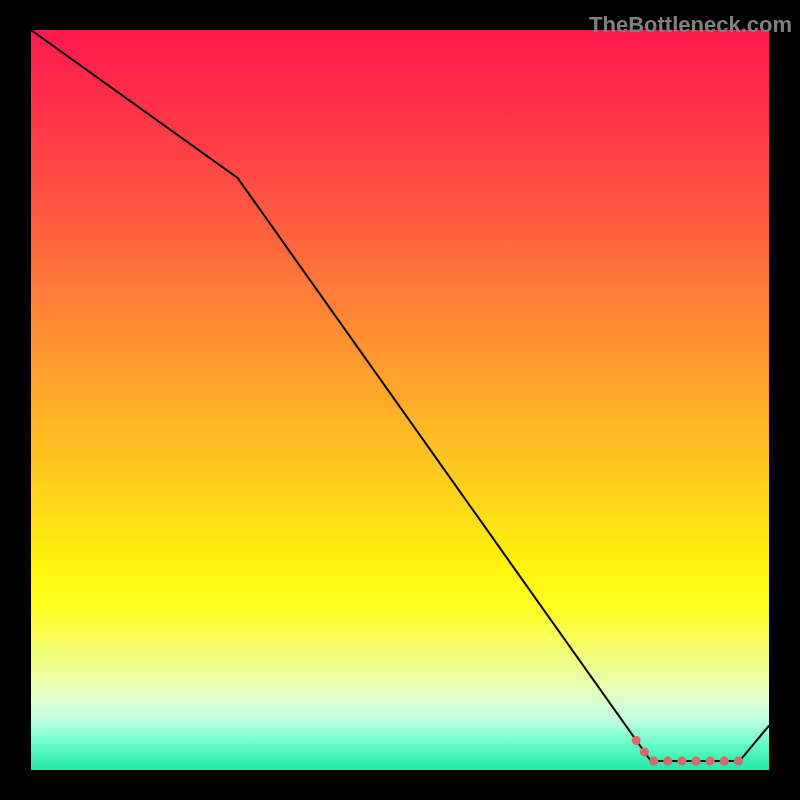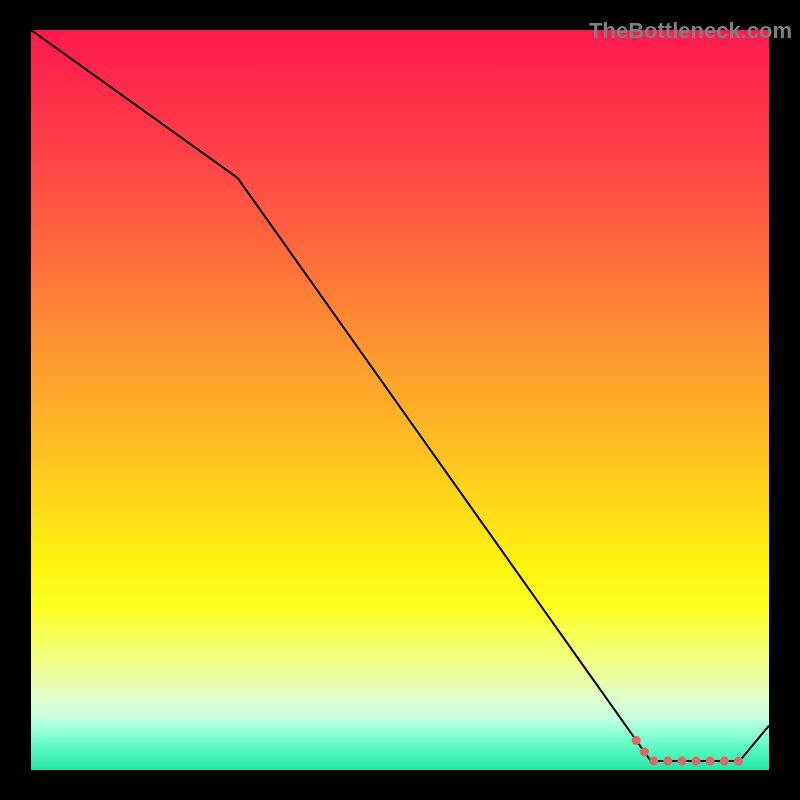--- a/index.html
+++ b/index.html
@@ -11,21 +11,21 @@
     overflow: hidden;
     font-family: Arial, Helvetica, sans-serif;
   }
   .container {
     position: relative;
     width: 800px;
     height: 800px;
   }
   .watermark {
     position: absolute;
-    top: 18px;
+    top: 12px;
     right: 8px;
     color: #808080;
     font-size: 22px;
     font-weight: bold;
     z-index: 10;
   }
   .plot-area {
     position: absolute;
     left: 31px;
     top: 30px;

